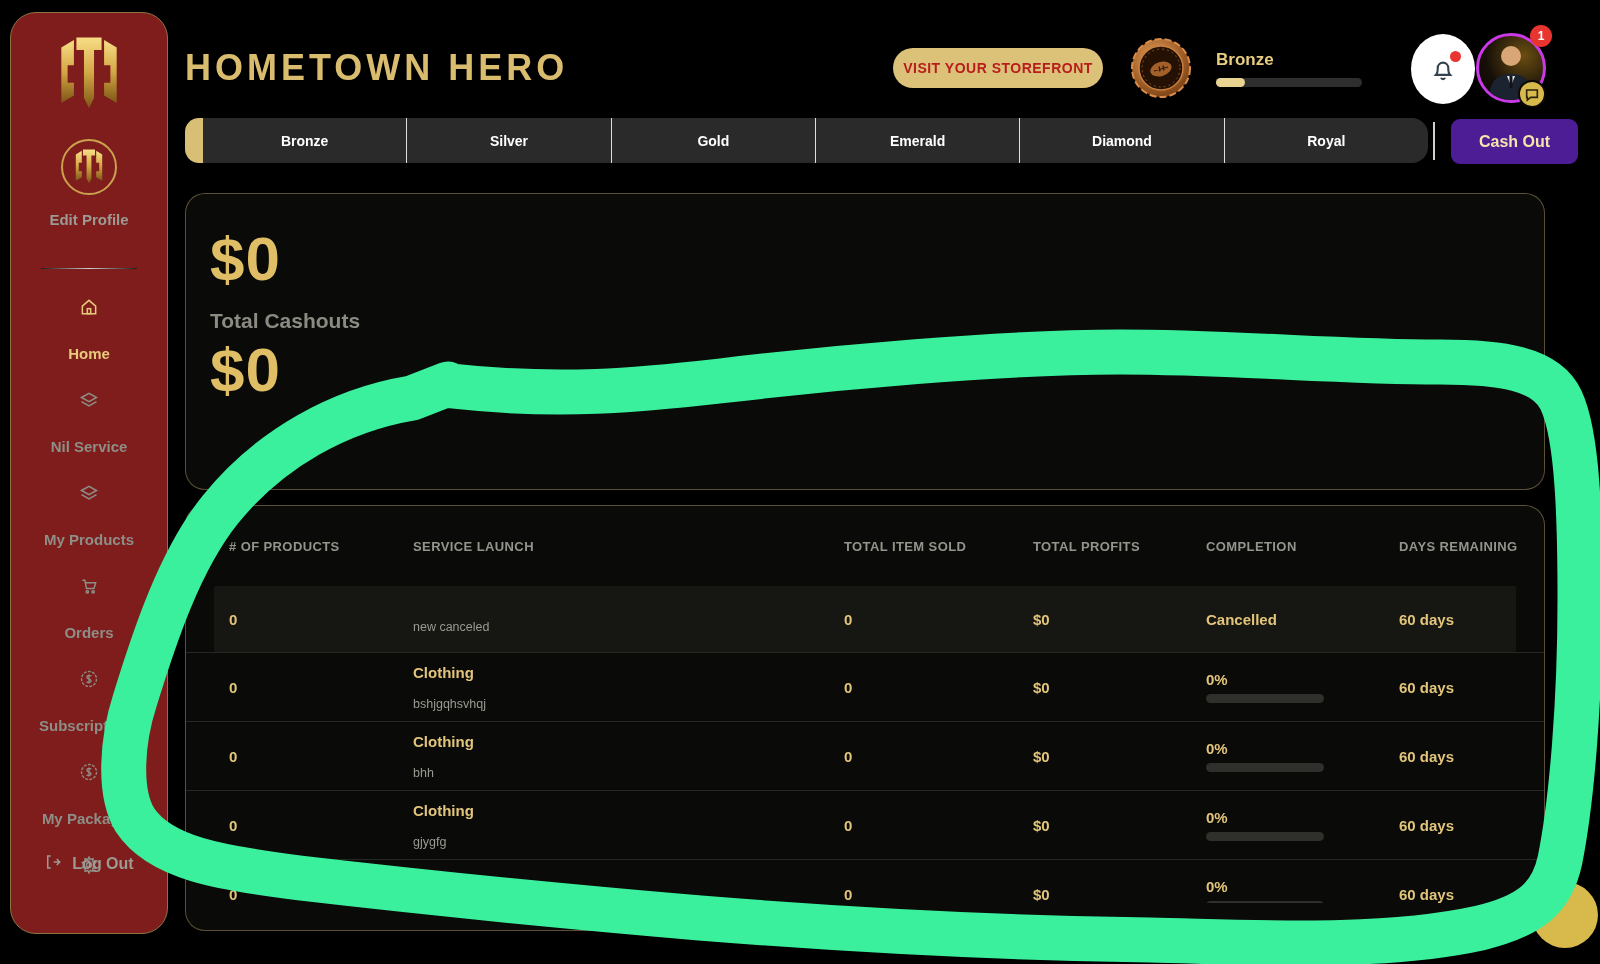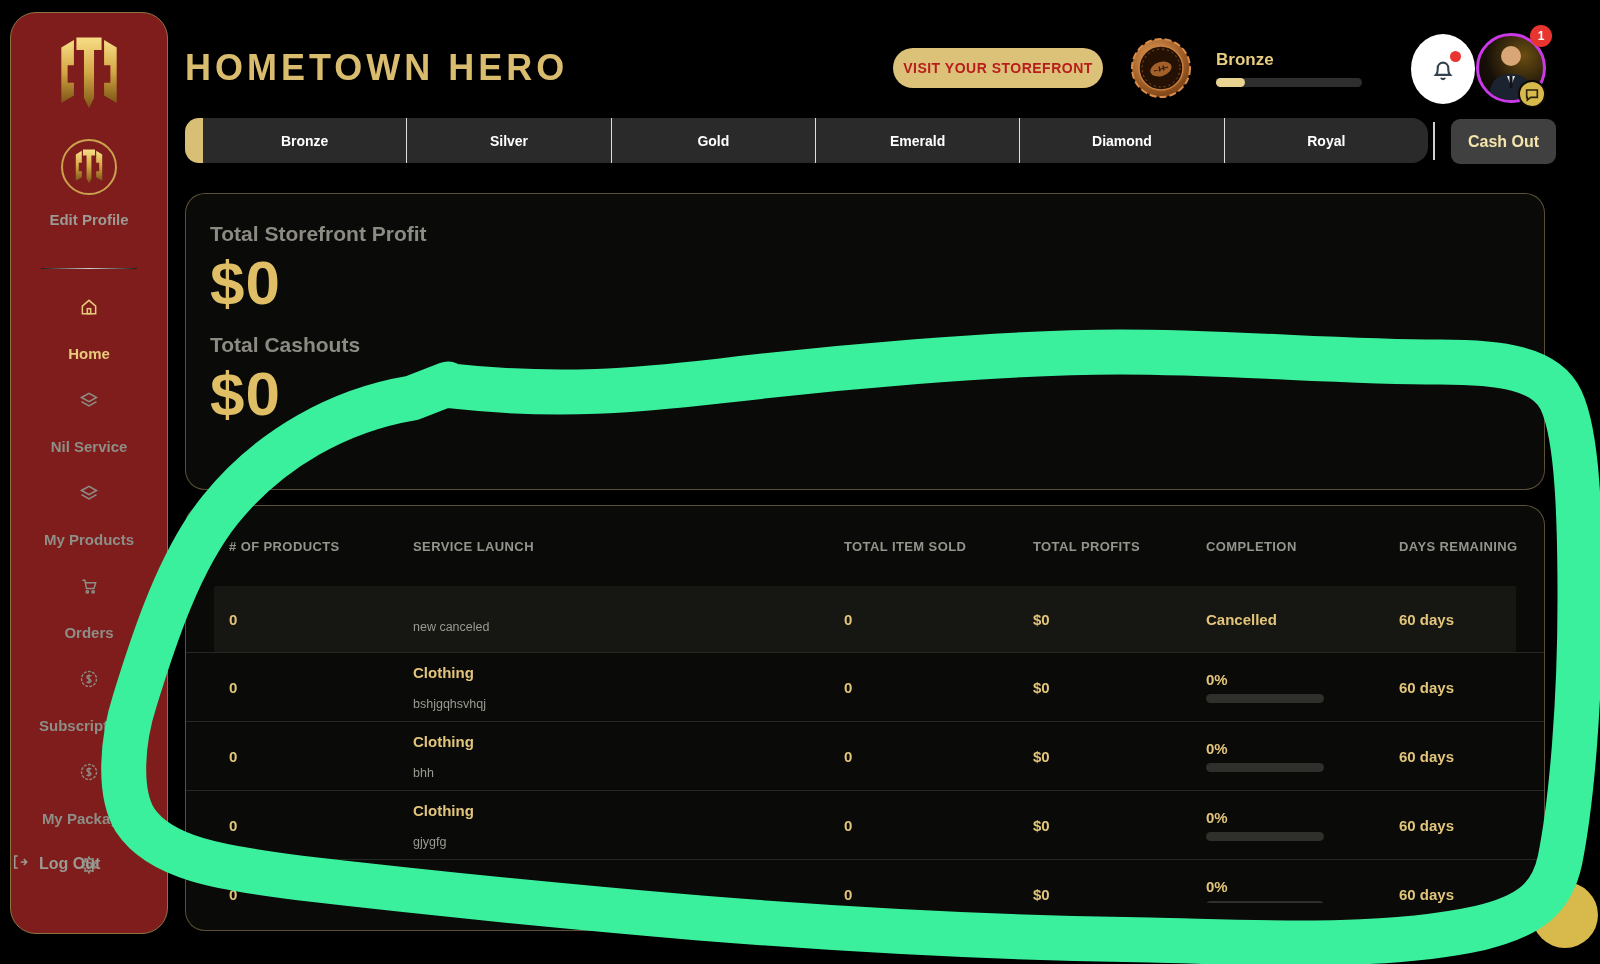--- a/index.html
+++ b/index.html
@@ -15,21 +15,21 @@
                display:flex; align-items:center; justify-content:center; }
   .edit-profile { margin-top:16px; color:#9b9b93; font-size:15px; font-weight:700; cursor:pointer; }
   .side-div { width:96px; height:1px; margin-top:40px;
               background:linear-gradient(90deg,#1c1c1c,#cfcfcf,#1c1c1c); }
   .nav { margin-top:28px; display:flex; flex-direction:column; align-items:center; width:100%; }
   .nav-item { display:flex; flex-direction:column; align-items:center; gap:24px;
               margin-bottom:28px; color:#8e8e86; cursor:pointer; }
   .nav-item .lbl { font-size:15px; font-weight:700; }
   .nav-item.active { color:#e7c97b; }
   .logout { position:absolute; bottom:58px; left:0; width:100%; display:flex; gap:10px;
-            align-items:center; justify-content:flex-start; color:#9b9b93; font-size:16px;
+            align-items:center; justify-content:center; color:#9b9b93; font-size:16px;
             font-weight:700; cursor:pointer; }
 
   
   .brand-title { position:absolute; left:185px; top:46px; font-size:36px; font-weight:700;
                  letter-spacing:4px; color:#d9bc6e; transform:scaleY(1.05); }
   .visit-btn { position:absolute; left:893px; top:48px; width:210px; height:40px;
                background:#dcc178; border:none; border-radius:20px; color:#b91c1c;
                font-size:14px; font-weight:700; letter-spacing:.5px; cursor:pointer;
                font-family:"Liberation Sans", sans-serif; }
   .medal { position:absolute; left:1129px; top:33px; }
@@ -53,22 +53,22 @@
 
   
   .gold-notch { position:absolute; left:185px; top:118px; width:22px; height:45px;
                 background:#d9be76; border-radius:14px 0 0 14px; }
   .tabstrip { position:absolute; left:203px; top:118px; width:1225px; height:45px; display:flex;
               background:#2a2a2a; border-radius:0 16px 16px 0; overflow:hidden; }
   .tab { flex:1; display:flex; align-items:center; justify-content:center; color:#fff;
          font-size:14px; font-weight:700; border-right:1px solid #dfdfdf; cursor:pointer; }
   .tab:last-child { border-right:none; }
   .tab-sep { position:absolute; left:1433px; top:122px; width:2px; height:38px; background:#cfcfcf; }
-  .cashout-btn { position:absolute; left:1451px; top:119px; width:105px; height:45px;
-                 background:#404040; color:#f5e5ac; font-size:16px; font-weight:700;
+  .cashout-btn { position:absolute; left:1451px; top:119px; width:127px; height:45px;
+                 background:#4c1d95; color:#f5e5ac; font-size:16px; font-weight:700;
                  border:none; border-radius:9px; cursor:pointer;
                  font-family:"Liberation Sans", sans-serif; }
 
   
   .card { position:absolute; left:185px; width:1360px; background:#0a0a08;
           border:1px solid rgba(190,165,110,.45); border-radius:20px; }
   .stats-card { top:193px; height:297px; padding:28px 0 0 24px; }
   .stat-label { color:#8b8b83; font-size:21px; font-weight:700; }
   .stat-value { color:#dfbe66; font-size:62px; font-weight:800; letter-spacing:1px; line-height:1.05;
                 margin:4px 0 18px 0; }
@@ -241,21 +241,20 @@
     <div class="tab">Silver</div>
     <div class="tab">Gold</div>
     <div class="tab">Emerald</div>
     <div class="tab">Diamond</div>
     <div class="tab">Royal</div>
   </div>
 <div class="tab-sep"></div>
 <button class="cashout-btn">Cash Out</button>
 
 <section class="card stats-card">
-  <div class="stat-label">Total Storefront Profit</div>
   <div class="stat-value">$0</div>
   <div class="stat-label">Total Cashouts</div>
   <div class="stat-value">$0</div>
 </section>
 
 <section class="card table-card">
   <div class="tbl-clip">
     <div class="thead" id="thead">
         <div># OF PRODUCTS</div>
         <div>SERVICE LAUNCH</div>

